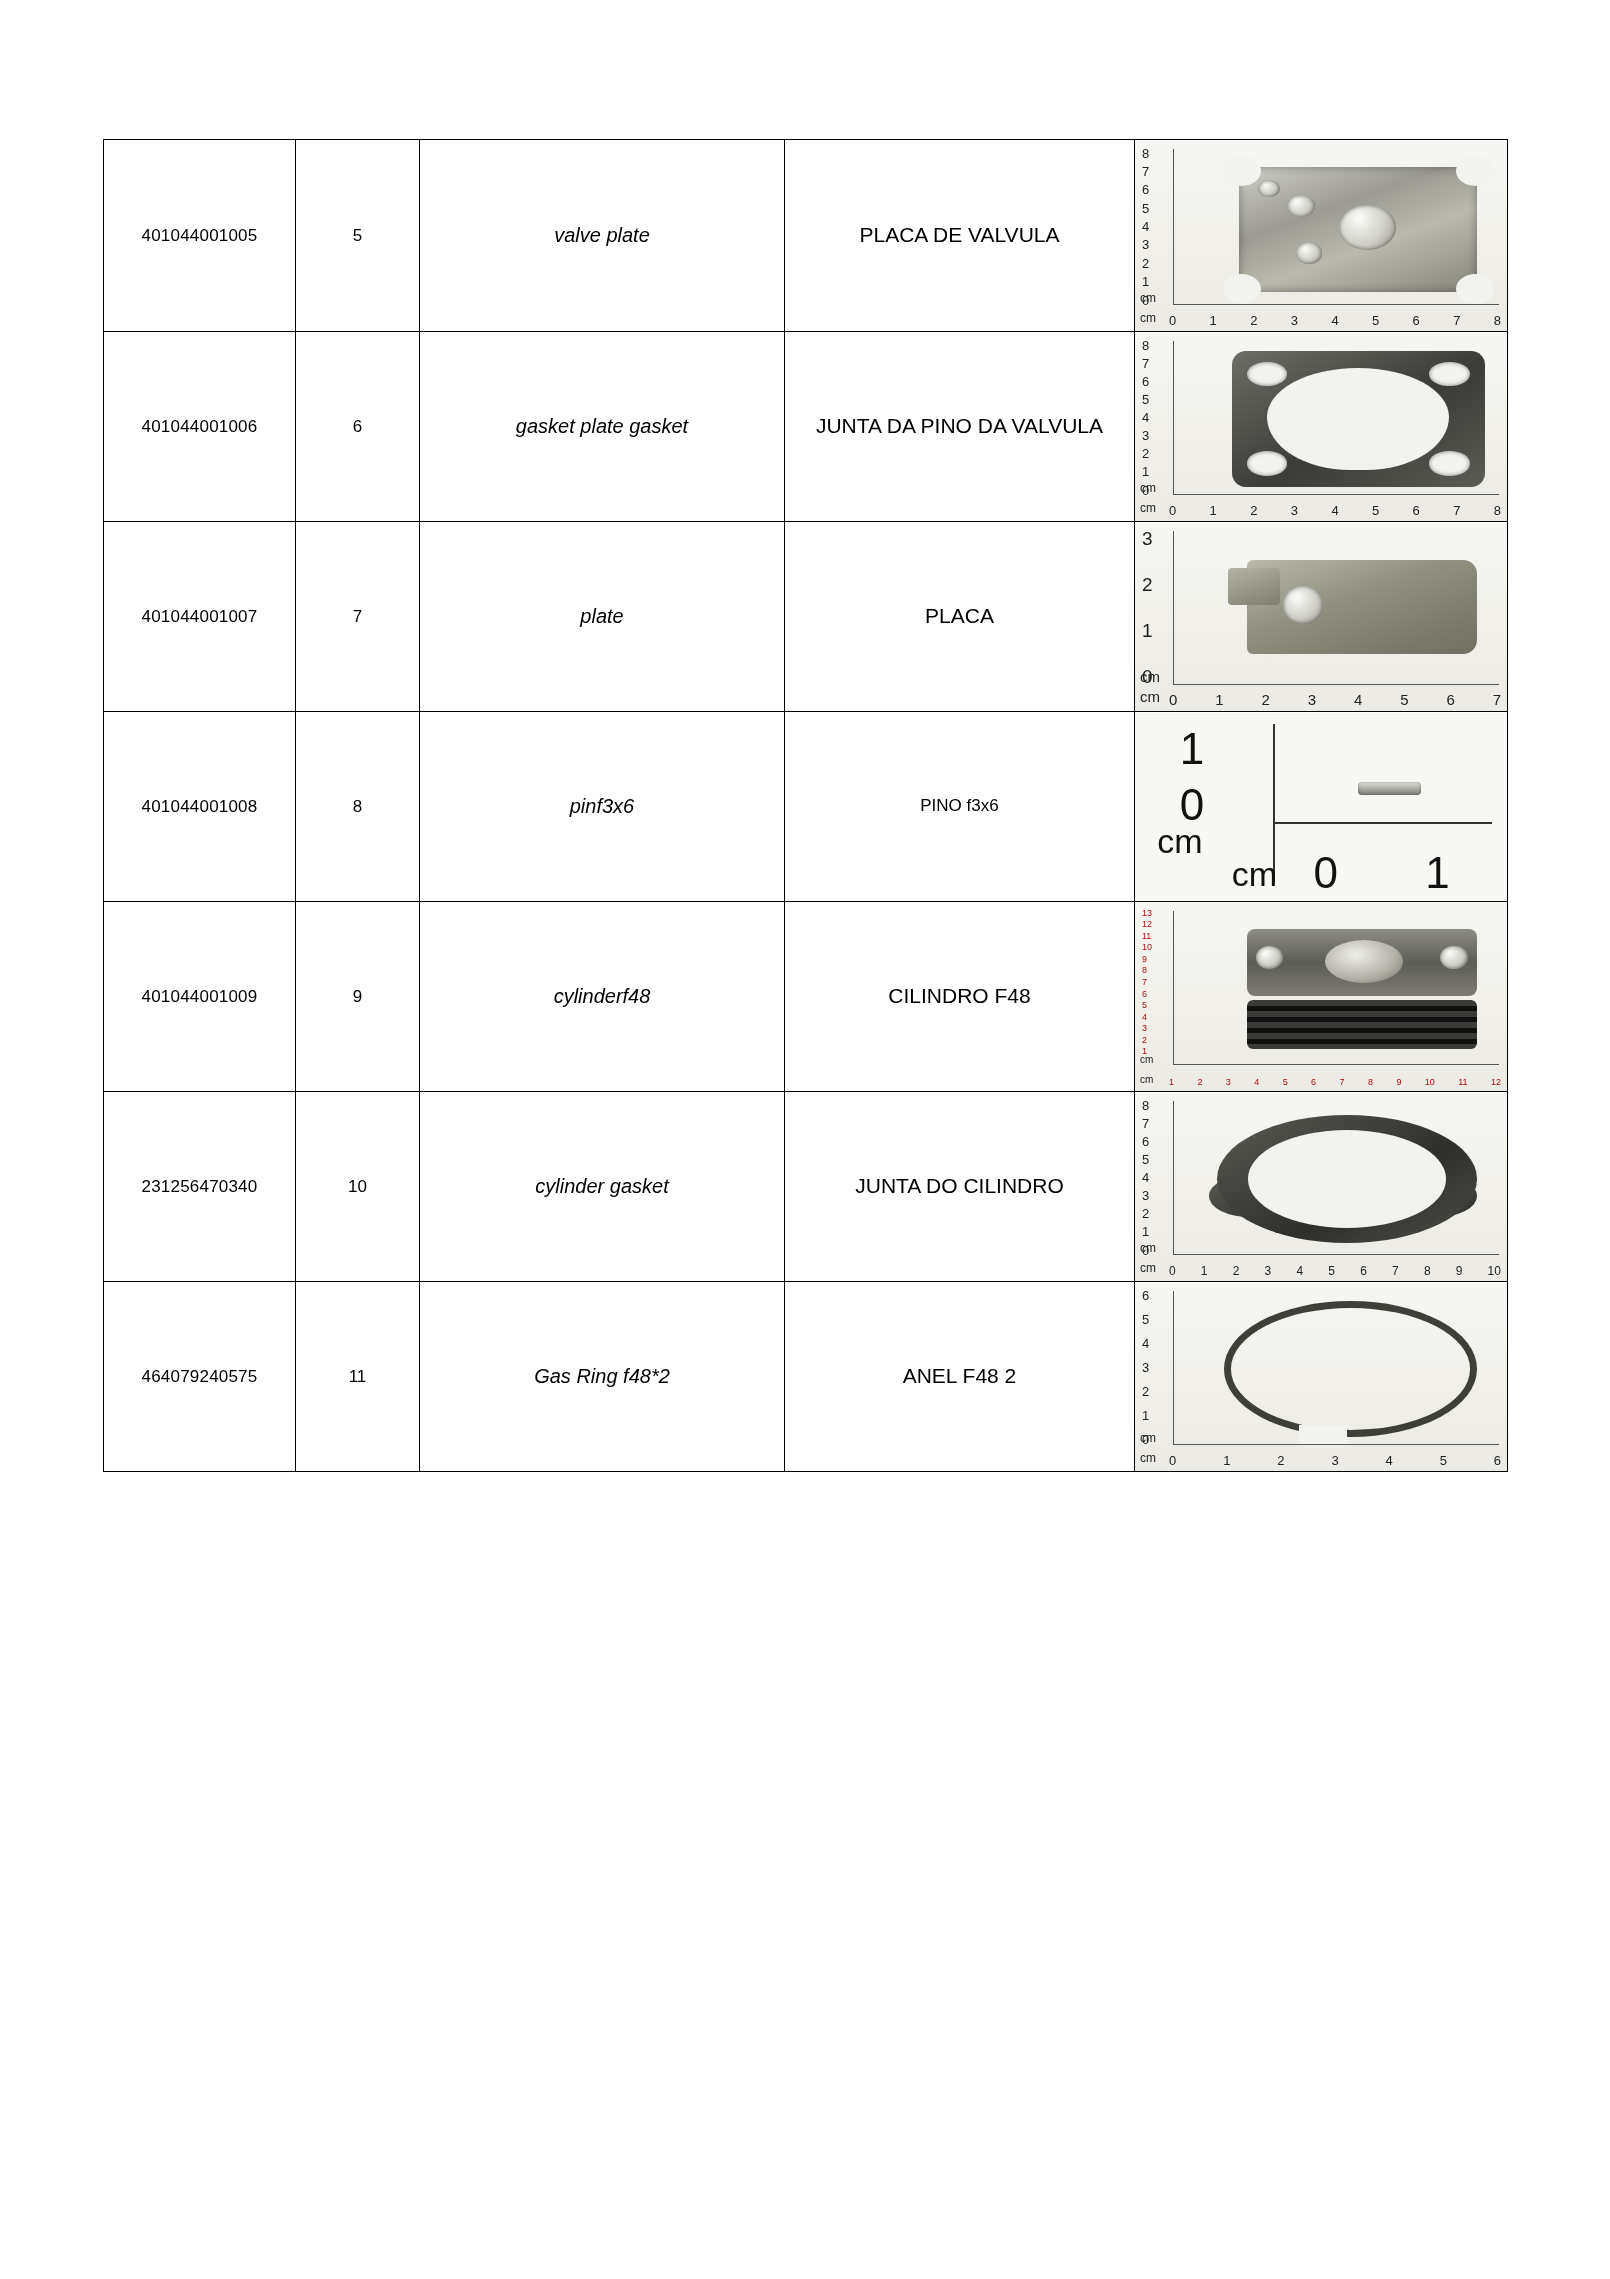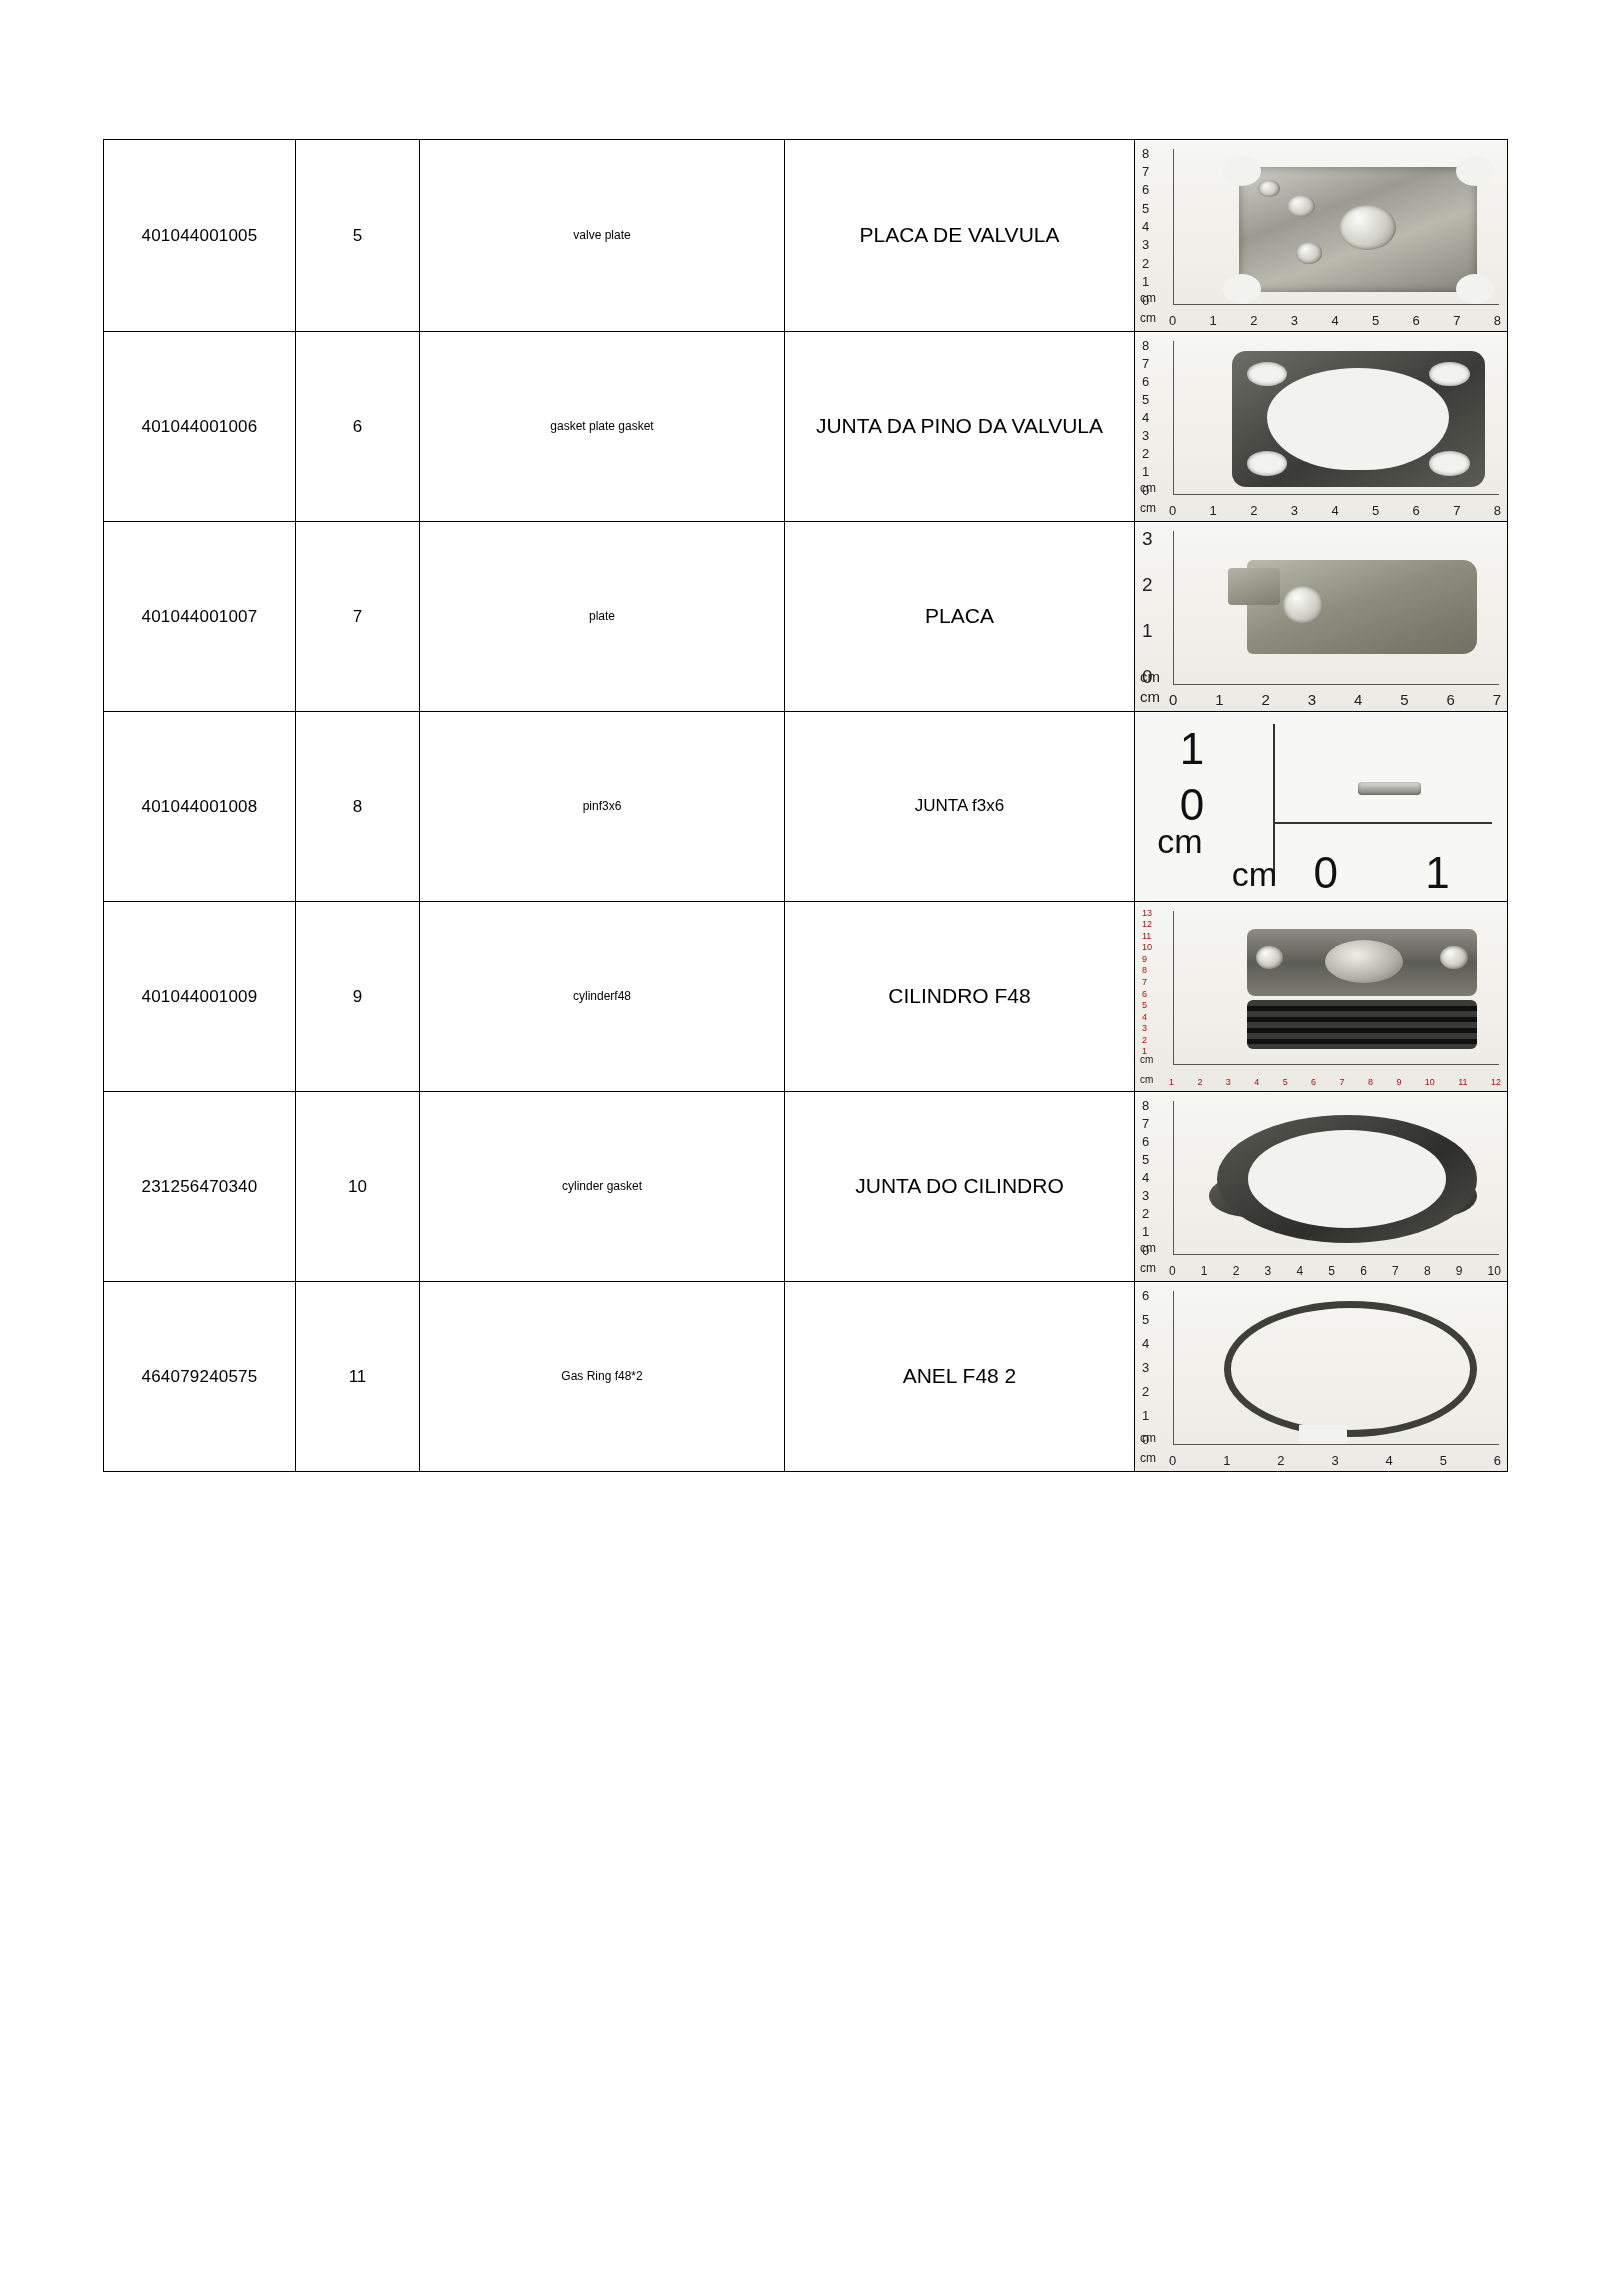--- a/index.html
+++ b/index.html
@@ -42,23 +42,24 @@
   .col-img    { width: 373px; }
 
   .cell-code {
     font-size: 17px;
     letter-spacing: 0.2px;
   }
   .cell-num {
     font-size: 17px;
   }
   .cell-en {
-    font-size: 12px;
+    font-size: 20px;
     line-height: 1.35;
     padding: 4px 10px;
+    font-style: italic;
   }
   .cell-pt {
     font-size: 21px;
     line-height: 1.35;
     padding: 4px 10px;
   }
   .cell-img {
     padding: 0;
     vertical-align: top;
     background: #ffffff;
@@ -398,21 +399,21 @@
             </div>
             <div class="part pl-tab"></div>
           </div>
         </td>
       </tr>
 
       <tr style="height:190px;">
         <td class="cell-code">401044001008</td>
         <td class="cell-num">8</td>
         <td class="cell-en">pinf3x6</td>
-        <td class="cell-pt" style="font-size:17px;">JUNTA f3x6</td>
+        <td class="cell-pt" style="font-size:17px;">PINO f3x6</td>
         <td class="cell-img">
           <div class="imgbox" style="height:188px;background:#f7f7f4;">
             <div class="plate" style="background:#f7f7f4;"></div>
             <div class="big-axis-v"></div>
             <div class="big-axis-h"></div>
             <div class="big-num" style="left:12%;top:6%;">1</div>
             <div class="big-num" style="left:12%;top:36%;">0</div>
             <div class="big-cm" style="left:6%;top:58%;">cm</div>
             <div class="big-cm" style="left:26%;top:76%;">cm</div>
             <div class="big-num" style="left:48%;top:72%;">0</div>

